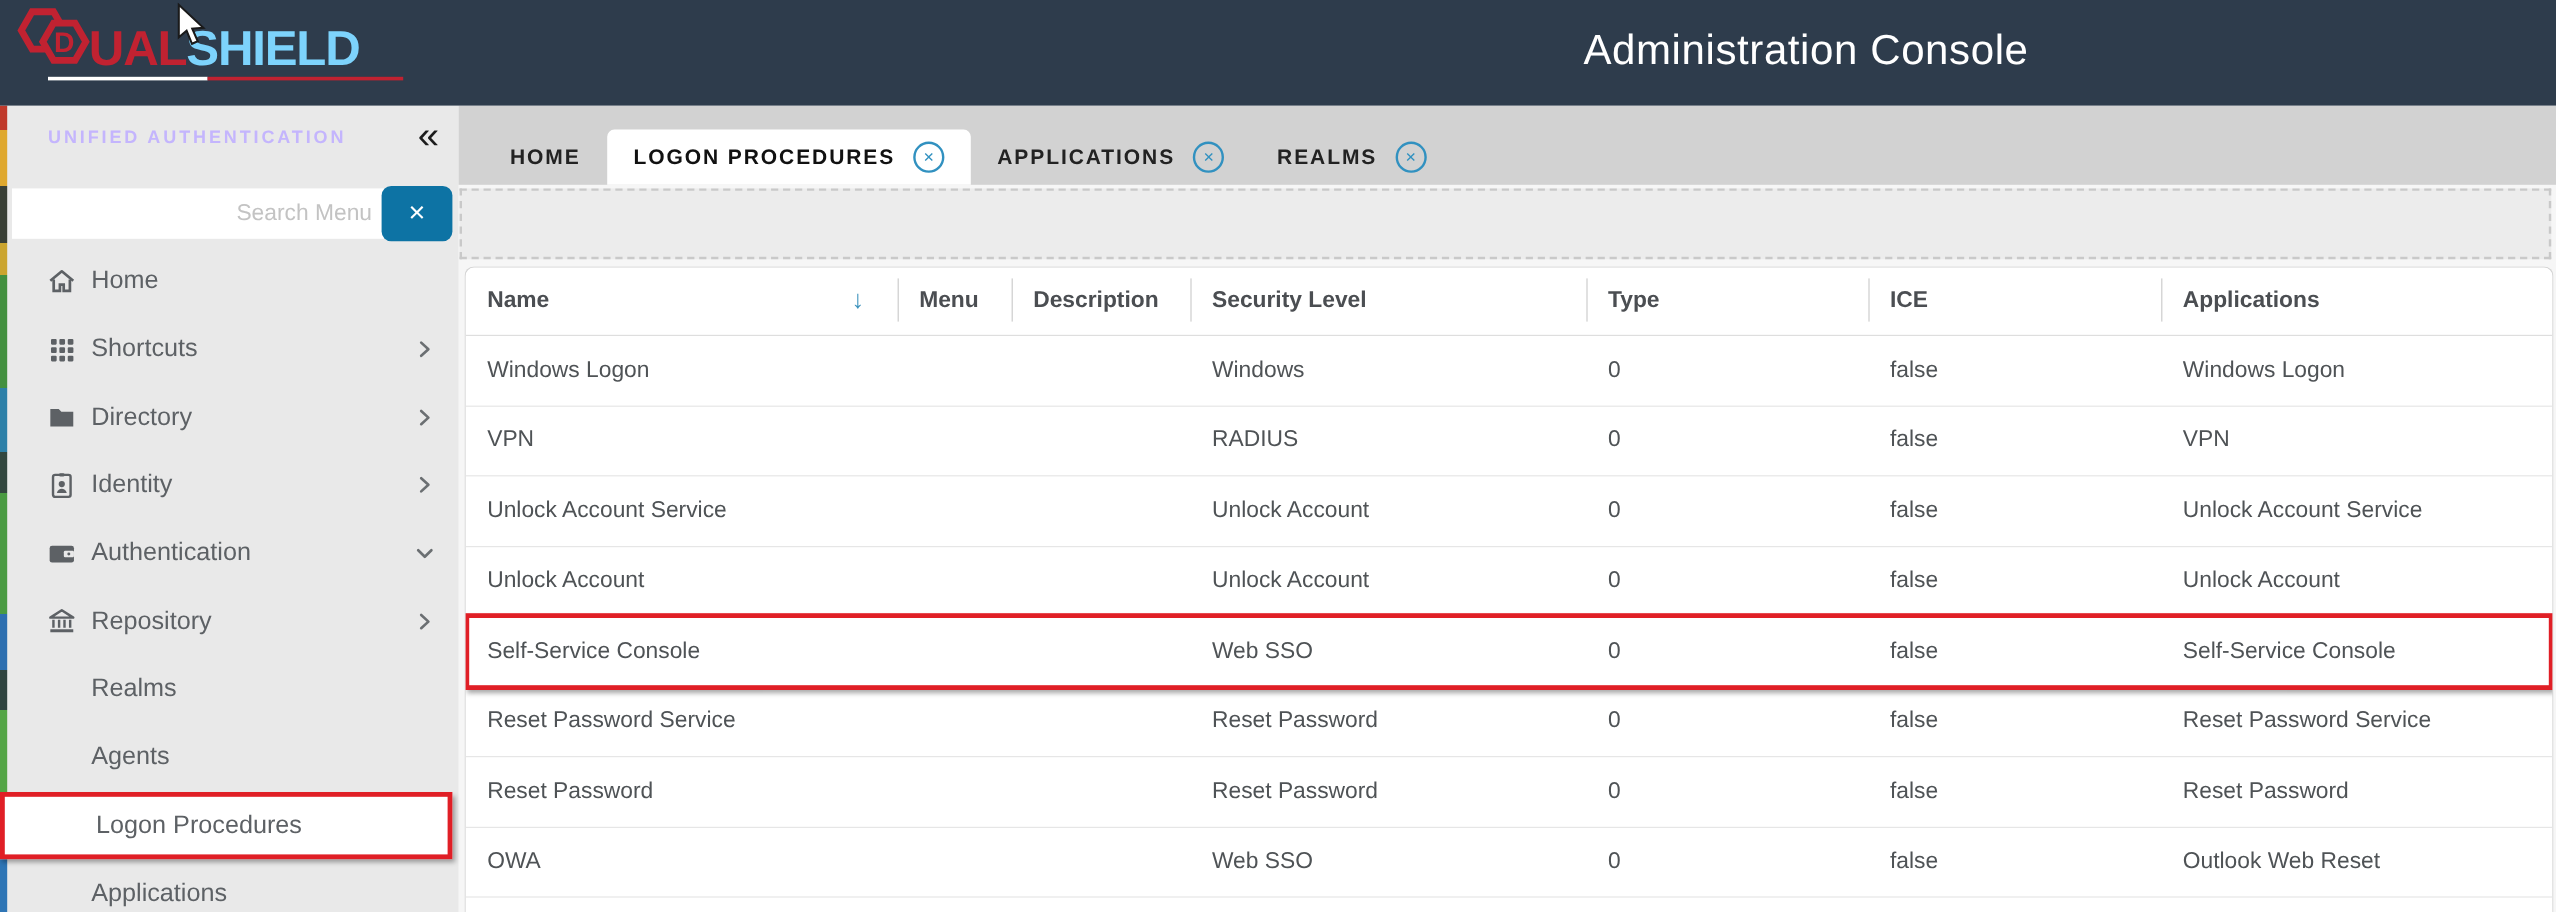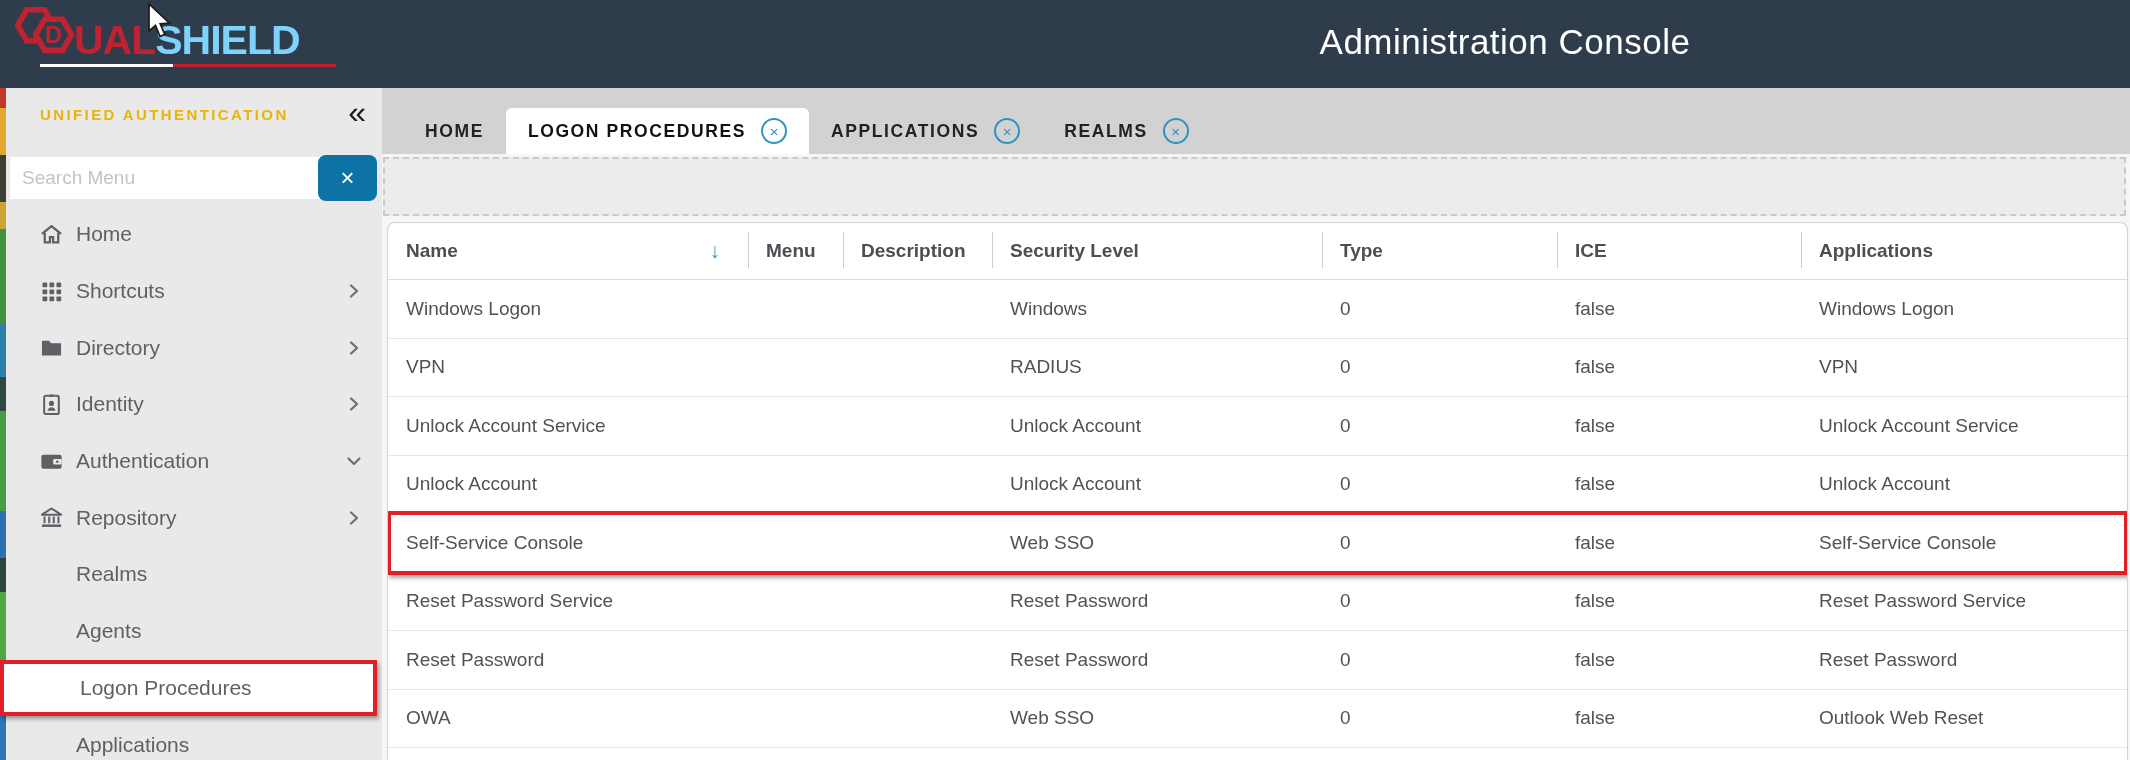--- a/index.html
+++ b/index.html
@@ -10,35 +10,35 @@
   .app-header { position: absolute; left: 0; top: 0; width: 2130px; height: 88px; background: #2e3c4c; z-index: 3; }
   .logo { position: absolute; left: 14px; top: 5px; width: 340px; height: 80px; }
   .logo-row { display: flex; align-items: flex-end; height: 56px; }
   .logo-shield { width: 66px; height: 60px; margin-right: -6px; }
   .logo-word { font-size: 41px; font-weight: 800; letter-spacing: -1px; line-height: 1; }
   .logo-word .red { color: #c12231; }
   .logo-word .white { color: #7dd3fc; }
   .logo-line { display: flex; height: 3px; margin: 3px 0 2px 26px; width: 296px; }
   .logo-line .seg-white { width: 45%; background: #ffffff; }
   .logo-line .seg-red { width: 55%; background: #c12231; }
-  .logo-tagline { margin-left: 26px; color: #eab308; font-size: 15px; font-weight: 800; letter-spacing: 2.4px; white-space: nowrap; margin-top: 39px; }
+  .logo-tagline { margin-left: 26px; color: #c4b5fd; font-size: 15px; font-weight: 800; letter-spacing: 2.4px; white-space: nowrap; margin-top: 39px; }
   .app-title { position: absolute; left: 1505px; top: 22px; transform: translateX(-50%); color: #ffffff; font-size: 35px; font-weight: 300; letter-spacing: 0.5px; white-space: nowrap; }
   .mouse-cursor { position: absolute; left: 146px; top: 2px; z-index: 50; }
 
   
   .sidebar { position: absolute; left: 0; top: 88px; width: 382px; height: 672px; background: #e9e9e9; z-index: 2; }
   .desktop-strip { position: absolute; left: 0; top: 0; width: 6px; height: 100%;
     background: linear-gradient(180deg,
       #c0392b 0%, #c0392b 3%, #dfa82e 3%, #dfa82e 10%, #3a4036 10%, #3a4036 17%,
       #cba52f 17%, #cba52f 21%, #43903f 21%, #43903f 35%, #2d80a8 35%, #2d80a8 43%,
       #32473f 43%, #32473f 48%, #4a9b42 48%, #4a9b42 63%, #2d6fb0 63%, #2d6fb0 70%,
       #2f4440 70%, #2f4440 75%, #54a546 75%, #54a546 87%, #2e75b5 87%, #2e75b5 100%); }
   .collapse-btn { position: absolute; top: 8px; right: 16px; font-size: 32px; color: #1c1c1c; line-height: 1; cursor: pointer; }
   .search-row { position: absolute; left: 10px; top: 67px; width: 371px; height: 46px; display: flex; align-items: center; }
-  .search-input { width: 312px; height: 42px; border: none; outline: none; background: #ffffff; font-size: 19px; padding: 0 12px; color: #1d4ed8; font-family: "Liberation Sans", sans-serif; }
+  .search-input { width: 312px; height: 42px; border: none; outline: none; background: #ffffff; font-size: 19px; padding: 0 12px; color: #1d4ed8; font-family: "Liberation Sans", sans-serif; text-align: right; }
   .search-input::placeholder { color: #c3c3c3; }
   .search-clear { width: 59px; height: 46px; background: #0d73a4; border-radius: 8px; margin-left: -4px; display: flex; align-items: center; justify-content: center; color: #ffffff; font-size: 24px; cursor: pointer; }
   .side-menu { position: absolute; left: 0; top: 118px; right: 0; }
   .side-item { position: relative; height: 56.7px; display: flex; align-items: center; padding-left: 38px; color: #5d6165; font-size: 21px; cursor: pointer; }
   .side-icon { width: 27px; height: 27px; margin-right: 11px; flex: 0 0 27px; display: inline-flex; }
   .side-icon svg { width: 100%; height: 100%; }
   .side-label { white-space: nowrap; }
   .side-chevron { position: absolute; right: 16px; top: 50%; transform: translateY(-50%); width: 24px; height: 24px; }
   .side-item.highlighted { background: #ffffff; border: 4px solid #e01f26; margin-right: 5px; box-shadow: 2px 3px 4px rgba(0,0,0,0.35); }
 

